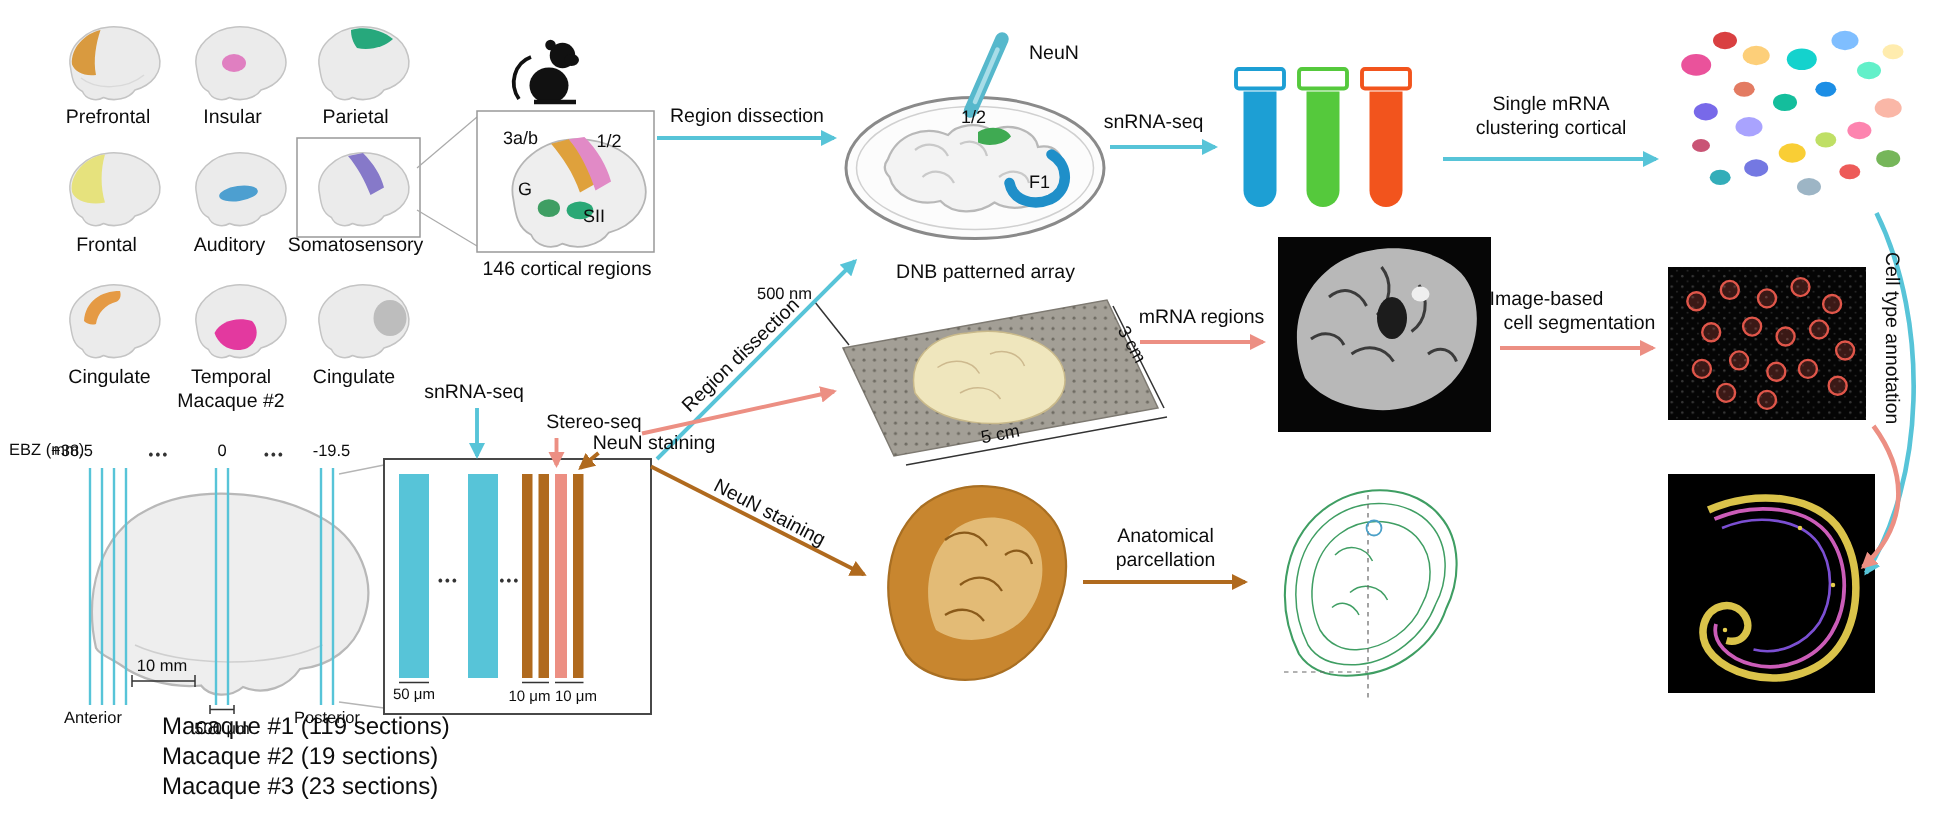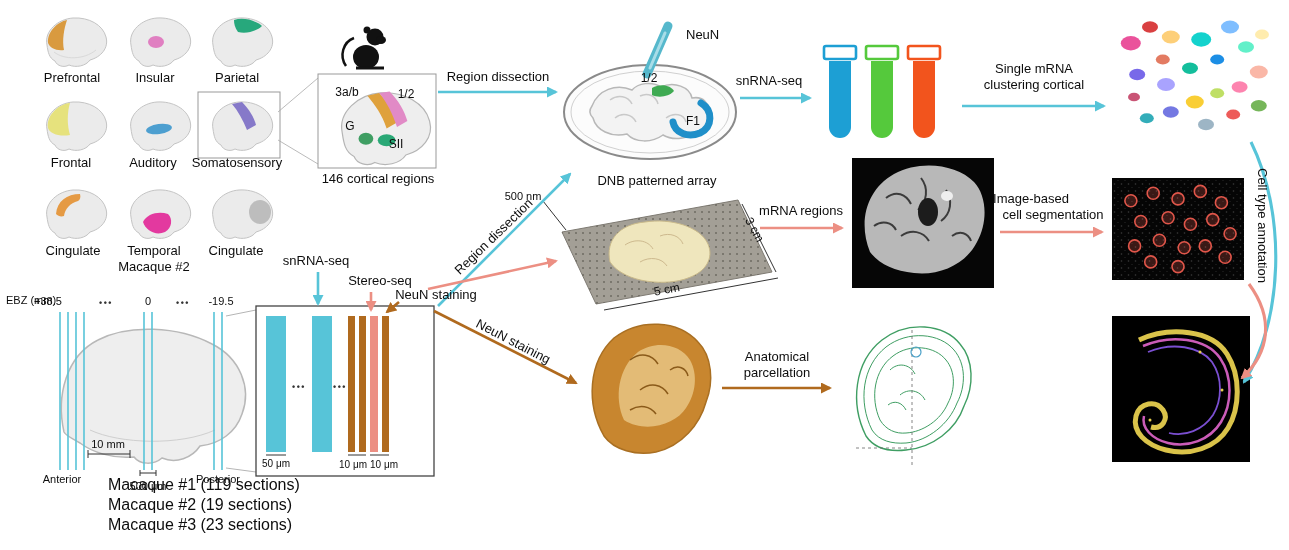--- a/index.html
+++ b/index.html
@@ -321,21 +321,21 @@
 <div class="lbl" style="left:498px;top:70px">Region dissection</div>
 <div class="lbl la" style="left:686px;top:28px">NeuN</div>
 <div class="lbl s12" style="left:649px;top:72px">1/2</div>
 <div class="lbl s12" style="left:693px;top:115px">F1</div>
 <div class="lbl" style="left:769px;top:74px">snRNA-seq</div>
 <div class="lbl" style="left:1034px;top:62px">Single mRNA</div>
 <div class="lbl" style="left:1034px;top:78px">clustering cortical</div>
 <div class="lbl vert" style="left:1254px;top:168px">Cell type annotation</div>
 
 <div class="lbl" style="left:316px;top:254px">snRNA-seq</div>
-<div class="lbl" style="left:380px;top:274px">Stereo-seq</div>
+<div class="lbl" style="left:396px;top:274px">Stereo-seq</div>
 <div class="lbl" style="left:436px;top:288px">NeuN staining</div>
 <div class="lbl rotRD" style="left:494px;top:237px">Region dissection</div>
 <div class="lbl rotNB" style="left:513px;top:342px">NeuN staining</div>
 
 <div class="lbl" style="left:657px;top:174px">DNB patterned array</div>
 <div class="lbl s11" style="left:523px;top:190px">500 nm</div>
 <div class="lbl s12 rot3cm" style="left:754px;top:230px">3 cm</div>
 <div class="lbl s12 rot5cm" style="left:667px;top:290px">5 cm</div>
 <div class="lbl" style="left:801px;top:204px">mRNA regions</div>
 <div class="lbl" style="left:1031px;top:192px">Image-based</div>

